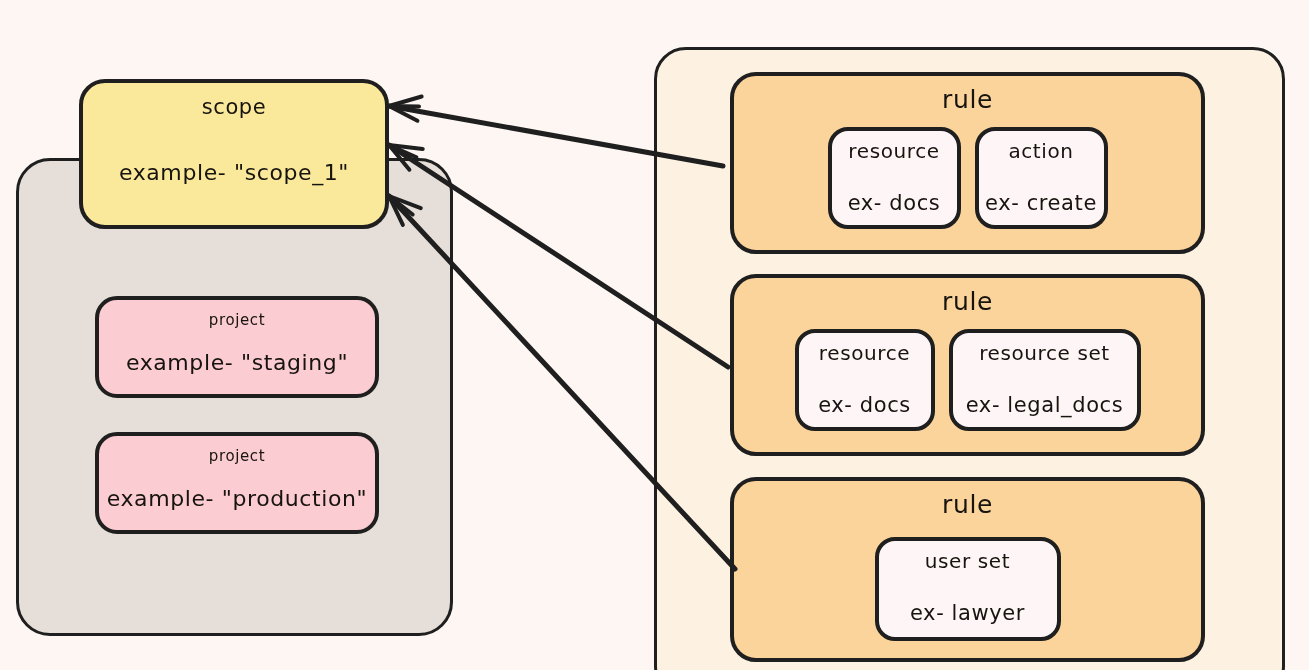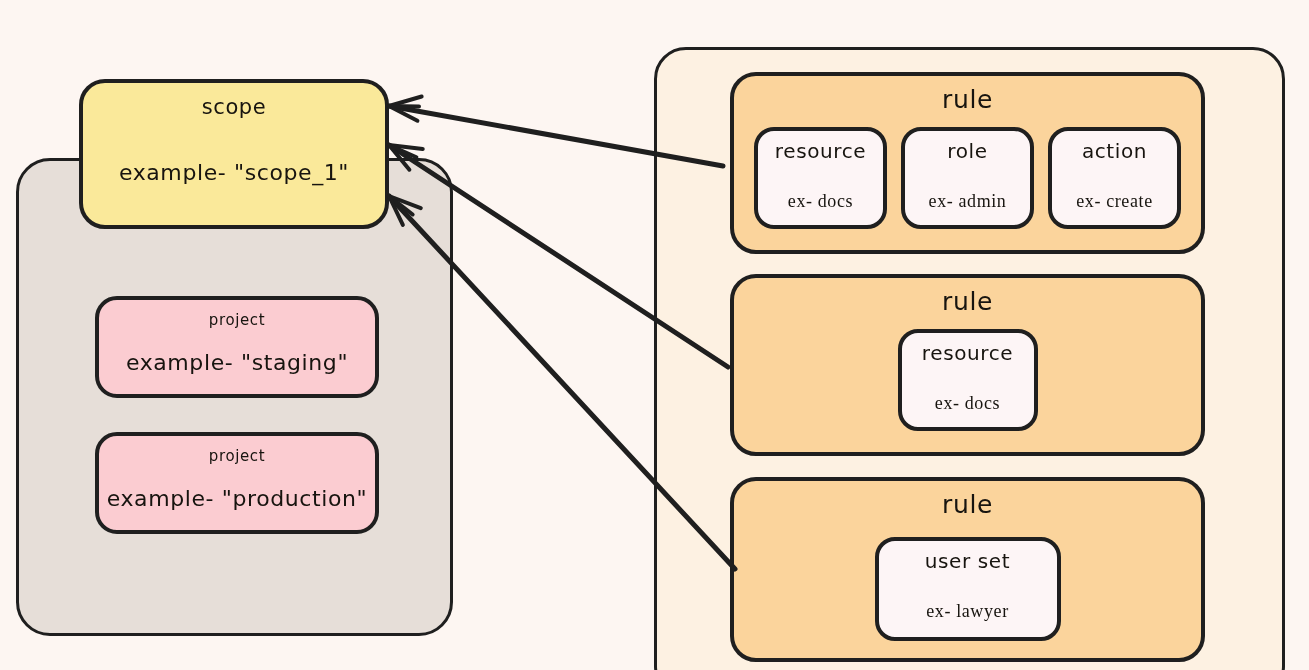--- a/index.html
+++ b/index.html
@@ -135,23 +135,22 @@
     display: flex;
     flex-direction: column;
     align-items: center;
     padding: 9px 12px 8px 12px;
     min-width: 0;
   }
   .card .title {
     font-size: 20px;
   }
   .card .ex {
-    font-size: 18px;
+    font-size: 21px;
     margin-top: 30px;
-    font-family: Liberation Serif, serif;
   }
 
   #rule-box-1 .card { width: 133px; height: 102px; }
   #rule-box-2 .card-1 { width: 140px; height: 102px; }
   #rule-box-2 .card-2 { width: 192px; height: 102px; }
   #rule-box-3 .card { width: 186px; height: 104px; }
 
   
   #arrows {
     position: absolute;
@@ -186,37 +185,37 @@
 
   <div class="box" id="cream-container"></div>
 
   <div class="box rule-box" id="rule-box-1">
     <span class="lbl title">rule</span>
     <div class="card-row">
       <div class="card card-1">
         <span class="lbl title">resource</span>
         <span class="lbl ex">ex- docs</span>
       </div>
-      <div class="card card-2">
-        <span class="lbl title">role</span>
-        <span class="lbl ex">ex- admin</span>
-      </div>
       <div class="card card-3">
         <span class="lbl title">action</span>
         <span class="lbl ex">ex- create</span>
       </div>
     </div>
   </div>
 
   <div class="box rule-box" id="rule-box-2">
     <span class="lbl title">rule</span>
     <div class="card-row">
       <div class="card card-1">
         <span class="lbl title">resource</span>
         <span class="lbl ex">ex- docs</span>
+      </div>
+      <div class="card card-2">
+        <span class="lbl title">resource set</span>
+        <span class="lbl ex">ex- legal_docs</span>
       </div>
     </div>
   </div>
 
   <div class="box rule-box" id="rule-box-3">
     <span class="lbl title">rule</span>
     <div class="card-row">
       <div class="card card-1">
         <span class="lbl title">user set</span>
         <span class="lbl ex">ex- lawyer</span>

